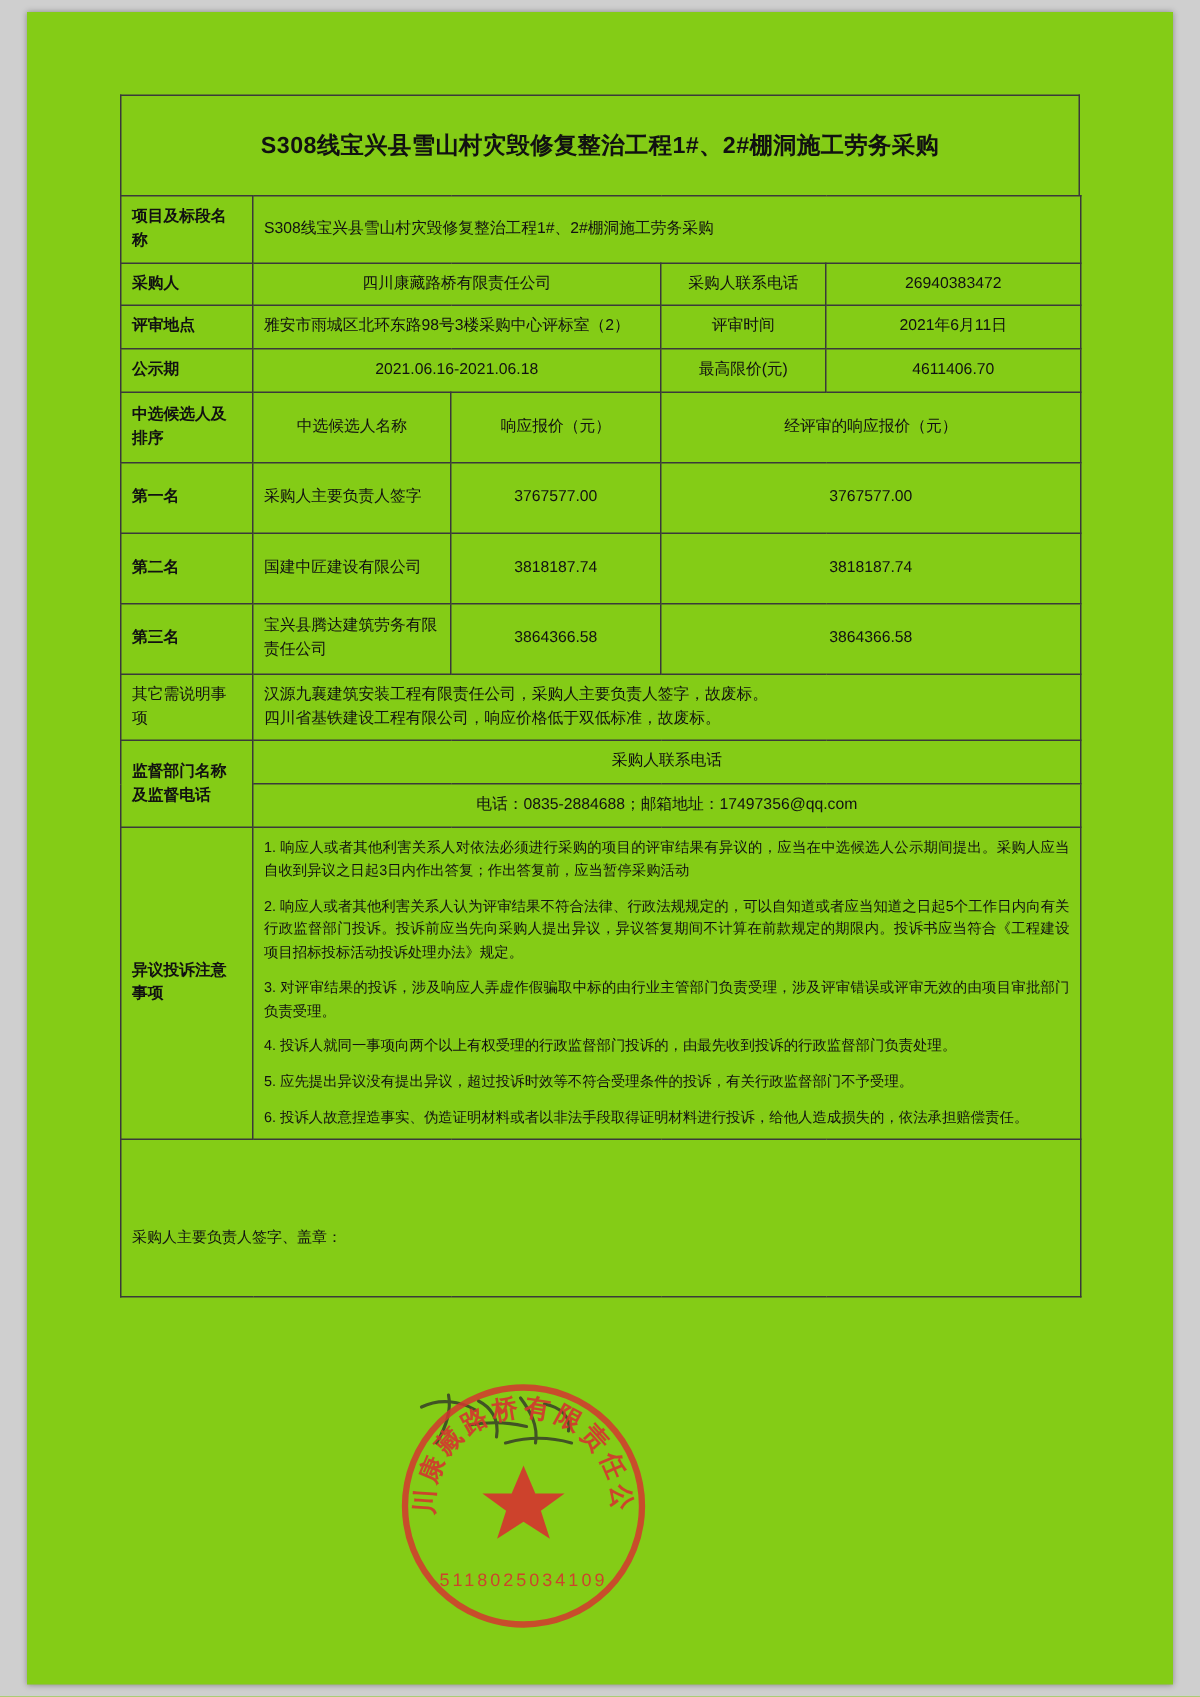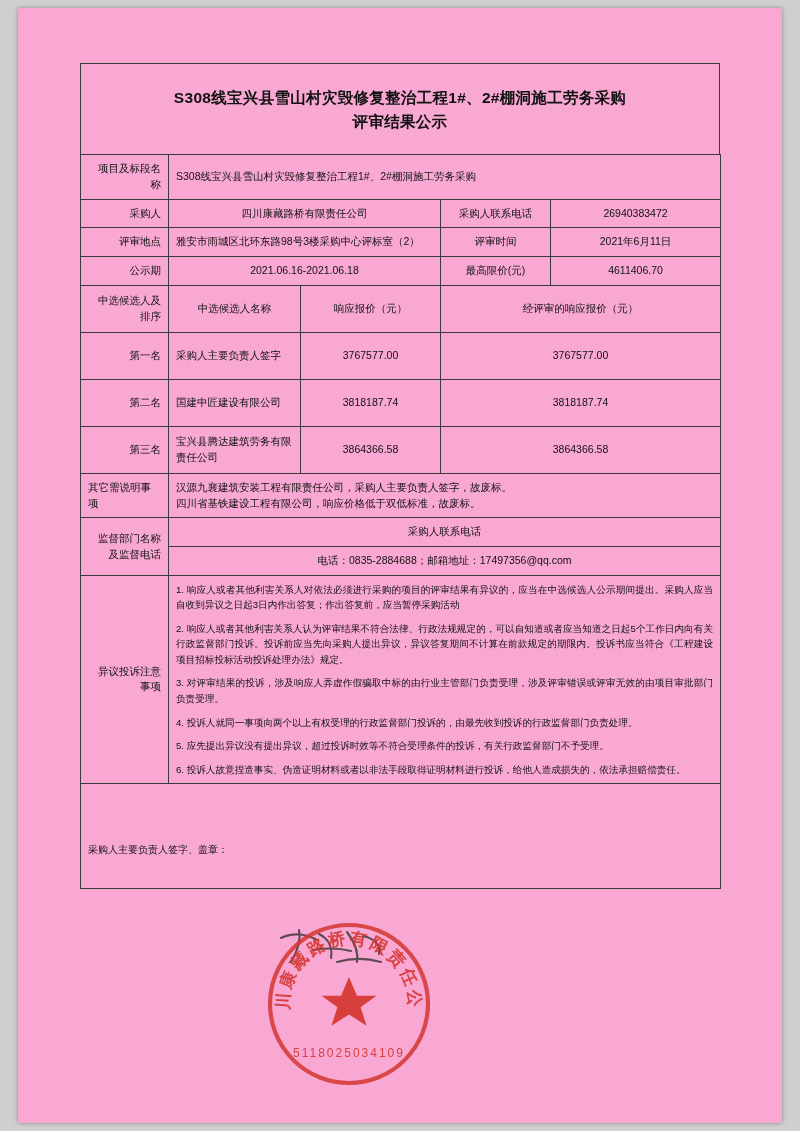--- a/index.html
+++ b/index.html
@@ -4,21 +4,21 @@
 <style>
   html,body{margin:0;padding:0;}
   body{
     width:800px;height:1131px;
     background:#cfcfcf;
     font-family:"Liberation Sans","DejaVu Sans",sans-serif;
     overflow:hidden;
   }
   .page{
     position:absolute;left:18px;top:8px;width:764px;height:1115px;
-    background:#f9a8d4;
+    background:#84cc16;
     box-shadow:0 0 4px rgba(0,0,0,.35);
   }
   .sheet{
     position:absolute;left:62px;top:55px;width:640px;
   }
   .title{
     text-align:center;
     font-weight:bold;
     font-size:15.5px;
     line-height:1.55;
@@ -32,21 +32,21 @@
     table-layout:fixed;
   }
   table.main td{
     border:1px solid #3a3a3a;
     font-size:10.5px;
     color:#111;
     padding:6px 7px;
     vertical-align:middle;
     line-height:1.5;
   }
-  .lbl{text-align:right;}
+  .lbl{text-align:left;font-weight:bold;}
   .ctr{text-align:center;}
   .lft{text-align:left;}
   .tall{height:34px;margin-top:25px;}
   .big{font-size:12px;}
   .notes td{
     font-size:9.3px;
     line-height:1.65;
   }
   .complaint p{
     margin:0 0 8px 0;
@@ -81,21 +81,20 @@
 </head>
 <body>
 
 <div class="page">
 
   <div class="sheet">
 
     <div class="hdr-title-box">
       <div class="title">
         <div>S308线宝兴县雪山村灾毁修复整治工程1#、2#棚洞施工劳务采购</div>
-        <div>评审结果公示</div>
       </div>
     </div>
 
     <table class="main">
       <colgroup>
         <col style="width:88px">
         <col style="width:132px">
         <col style="width:140px">
         <col style="width:110px">
         <col style="width:170px">

